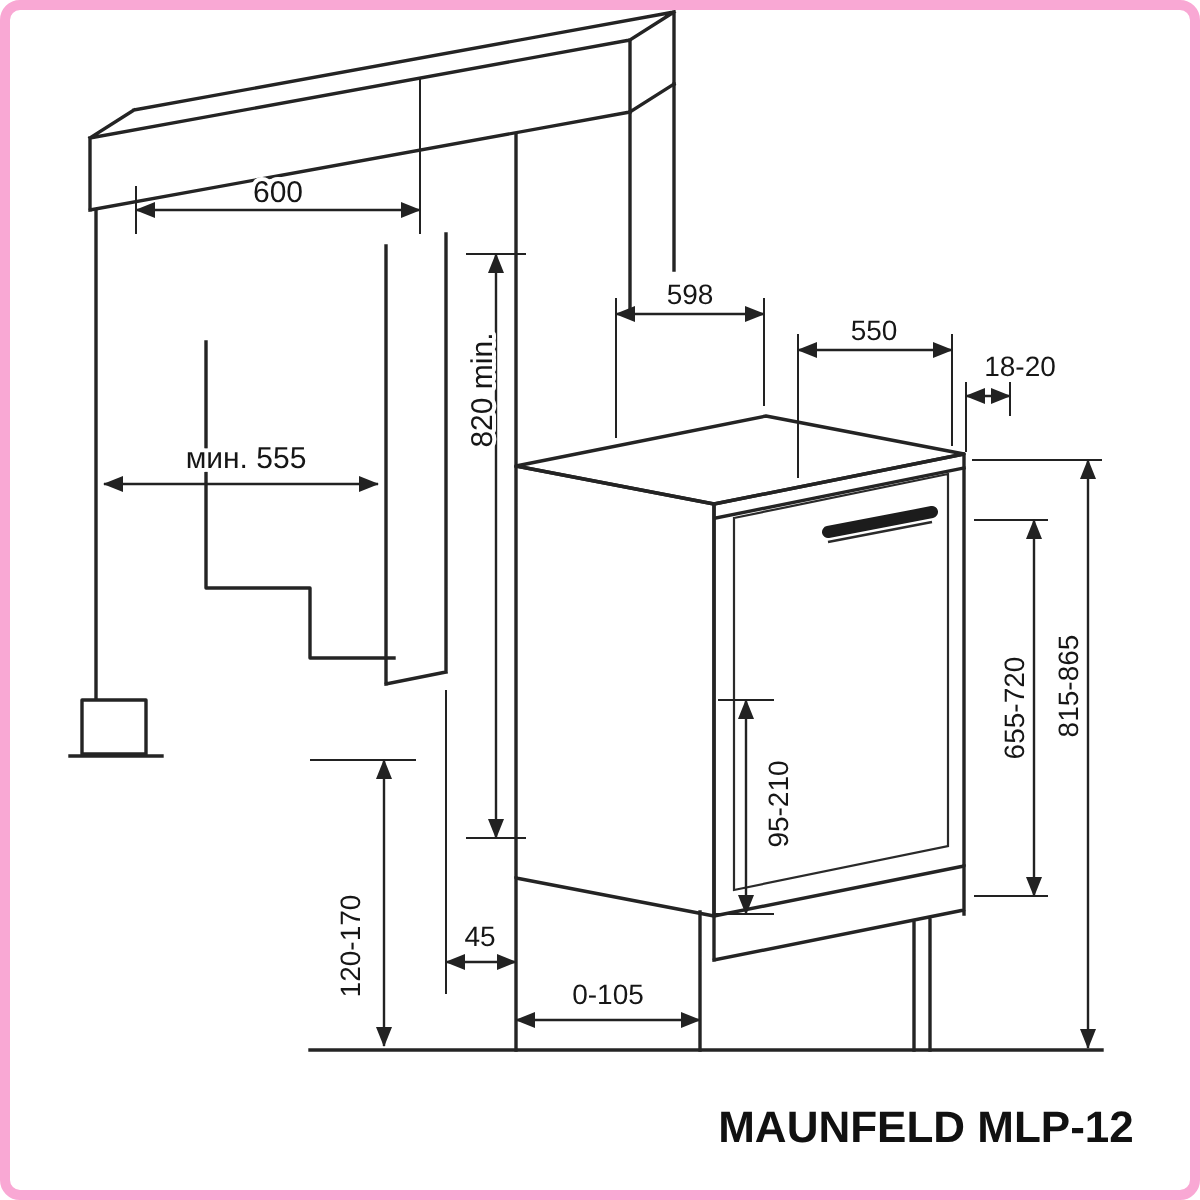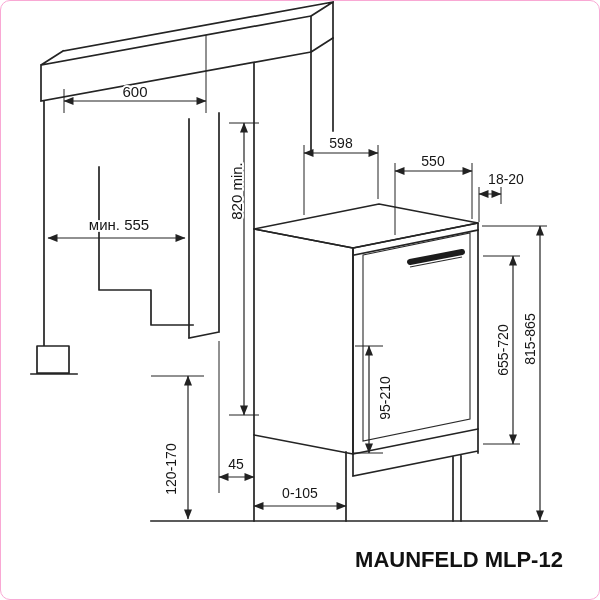--- a/index.html
+++ b/index.html
@@ -1,18 +1,18 @@
 <!DOCTYPE html>
 <html><head>
 <meta charset="utf-8">
 <style>
   html,body{margin:0;padding:0;background:#ffffff;}
   .stage{
     position:relative;width:600px;height:600px;box-sizing:border-box;
-    background:#ffffff;border:1px solid #f9a8d4;border-radius:10px;overflow:hidden;
+    background:#ffffff;border:5px solid #f9a8d4;border-radius:10px;overflow:hidden;
   }
   svg{display:block;}
   .obj{fill:none;stroke:#242424;stroke-width:1.7;stroke-linejoin:round;stroke-linecap:square;}
   .thin{fill:none;stroke:#2a2a2a;stroke-width:1.1;}
   .dim{fill:none;stroke:#222222;stroke-width:1.2;}
   .ext{fill:none;stroke:#222222;stroke-width:1;}
   .lbl{
     font-family:"Liberation Sans",sans-serif;font-size:14px;fill:#161616;
     paint-order:stroke fill;stroke:#ffffff;stroke-width:4px;stroke-linejoin:round;
   }

